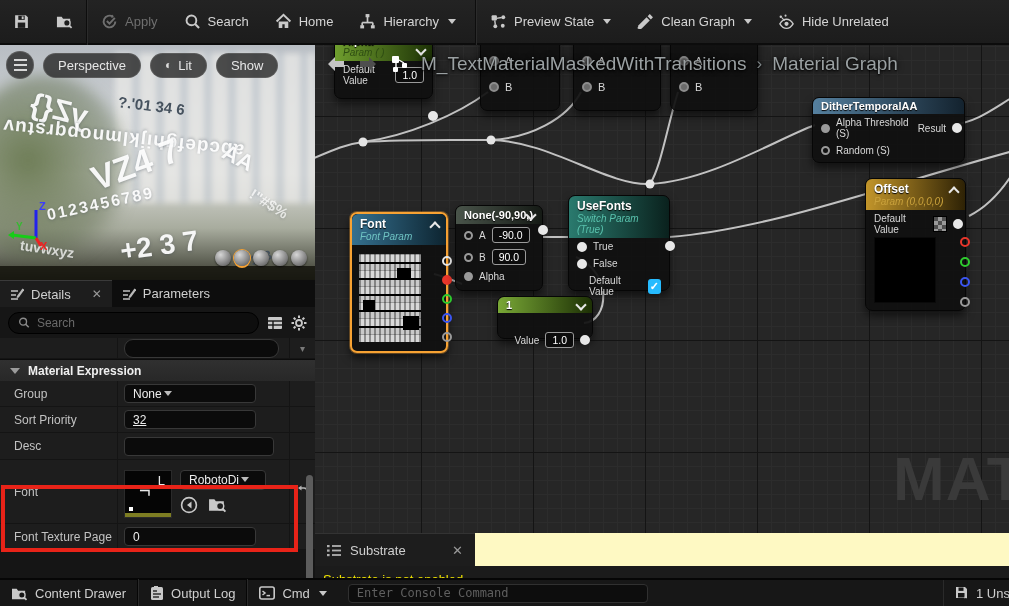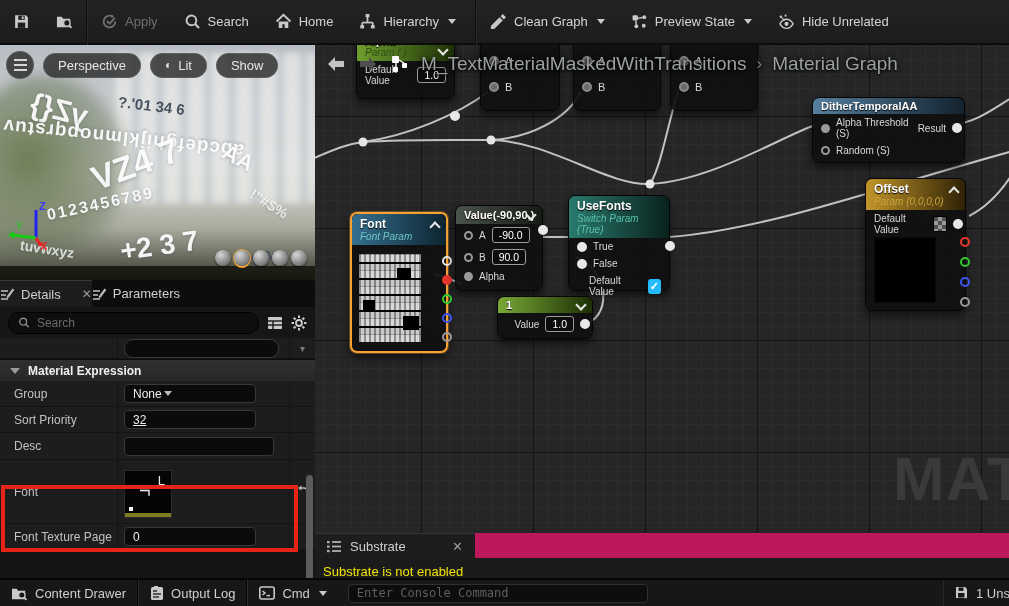--- a/index.html
+++ b/index.html
@@ -39,21 +39,21 @@
   .shape-row { position:absolute; right:8px; bottom:14px; display:flex; gap:3px; }
   .shape-btn { width:16px; height:16px; border-radius:50%;
                background:radial-gradient(circle at 35% 30%, #d6d6d6, #707070 75%);
                box-shadow:0 1px 2px rgba(0,0,0,.6); cursor:pointer; }
   .shape-btn.sel { box-shadow:0 0 0 1px #f7a233, 0 2px 0 #f7a233; }
   .gizmo { position:absolute; left:8px; bottom:28px; }
 
   
   .details { position:absolute; left:0; top:280px; width:315px; height:298px; background:#151515; overflow:hidden; }
   .dtabs { display:flex; height:27px; background:#0d0d0d; }
-  .dtab { display:flex; align-items:center; gap:7px; padding:0 0; font-size:13px; color:#cfcfcf; cursor:pointer; }
+  .dtab { display:flex; align-items:center; gap:7px; padding:0 10px; font-size:13px; color:#cfcfcf; cursor:pointer; }
   .dtab.active { background:#1d1d1d; border-top:1px solid #3a3a3a; }
   .dtab .x { color:#9a9a9a; font-size:12px; margin-left:14px; }
   .dsearch { height:31px; display:flex; align-items:center; gap:8px; padding:0 8px; background:#161616; }
   .sbox { flex:1; display:flex; align-items:center; gap:7px; background:#0e0e0e; border:1px solid #000;
           border-radius:13px; height:22px; padding:0 9px; }
   .sbox input { background:transparent; border:none; outline:none; color:#cfcfcf; font-size:12px; width:100%;
                 font-family:"Liberation Sans",sans-serif; }
   .sbox input::placeholder { color:#6a6a6a; }
   .sect { height:22px; background:linear-gradient(#303030,#282828); display:flex; align-items:center; gap:8px;
           padding:0 10px; font-weight:bold; font-size:12px; color:#efefef; border-top:1px solid #0c0c0c; }
@@ -115,21 +115,21 @@
   .atlas .hole { position:absolute; background:#000; }
   .chk { width:15px; height:15px; background:#26bbff; border-radius:3px; color:#fff; font-size:11px;
          display:flex; align-items:center; justify-content:center; font-weight:bold; }
   .checker { width:16px; height:16px; border:1px solid #000;
              background-image:linear-gradient(45deg,#9a9a9a 25%,transparent 25%,transparent 75%,#9a9a9a 75%),
                               linear-gradient(45deg,#9a9a9a 25%,#4f4f4f 25%,#4f4f4f 75%,#9a9a9a 75%);
              background-size:8px 8px; background-position:0 0,4px 4px; }
 
   
   .substrate { position:absolute; left:315px; top:533px; width:694px; height:45px; background:#1b1b1b; overflow:hidden; }
-  .subtabs { height:25px; background:#be185d; display:flex; }
+  .subtabs { height:33px; background:#fef9c3; display:flex; }
   .subtab { background:#1d1d1d; display:flex; align-items:center; gap:8px; padding:0 12px; font-size:13px;
             color:#cfcfcf; width:160px; cursor:pointer; border-top:1px solid #333; }
   .subtab .x { margin-left:auto; color:#9a9a9a; }
   .subwarn { color:#f0e400; font-size:13px; padding:6px 0 0 8px; }
 
   
   .statusbar { position:absolute; left:0; top:578px; width:1009px; height:28px; background:#171717;
                border-top:2px solid #060606; display:flex; align-items:center; color:#cfcfcf; font-size:13px; }
   .sbtn { display:flex; align-items:center; gap:7px; padding:0 11px; height:100%; cursor:pointer; white-space:nowrap; }
   .ssep { width:2px; height:28px; background:#060606; border-right:1px solid #2a2a2a; }
@@ -193,36 +193,36 @@
           <rect x="6.2" y="1" width="3.6" height="3" fill="#c9c9c9"></rect>
           <rect x="1.2" y="11.5" width="3.6" height="3" fill="#c9c9c9"></rect>
           <rect x="11.2" y="11.5" width="3.6" height="3" fill="#c9c9c9"></rect>
         </svg>
       <span>Hierarchy</span>
       <span class="caret"></span>
     </div>
     <div class="tsep" style="margin-left:6px;"></div>
     <div class="tbtn">
       <svg class="icon16" viewBox="0 0 16 16">
-          <path d="M1.5 11.5 9 4l3 3-7.5 7.5c-1.5 1-4 .5-4-.5z" fill="#c9c9c9"></path>
-          <path d="M10 3l2-2 3 3-2 2z" fill="#c9c9c9"></path>
-        </svg>
-      <span>Clean Graph</span>
-      <span class="caret"></span>
-    </div>
-    <div class="tbtn">
-      <svg class="icon16" viewBox="0 0 16 16">
           <rect x="1.5" y="2" width="5" height="5" rx="1" fill="#c9c9c9"></rect>
           <circle cx="12.5" cy="4" r="1.8" fill="#c9c9c9"></circle>
           <circle cx="5" cy="12.5" r="1.8" fill="#c9c9c9"></circle>
           <circle cx="12" cy="12" r="1.8" fill="#c9c9c9"></circle>
           <line x1="6" y1="5" x2="11" y2="4.2" stroke="#c9c9c9" stroke-width="1.3"></line>
           <line x1="4.5" y1="7" x2="5" y2="11" stroke="#c9c9c9" stroke-width="1.3"></line>
         </svg>
       <span>Preview State</span>
+      <span class="caret"></span>
+    </div>
+    <div class="tbtn">
+      <svg class="icon16" viewBox="0 0 16 16">
+          <path d="M1.5 11.5 9 4l3 3-7.5 7.5c-1.5 1-4 .5-4-.5z" fill="#c9c9c9"></path>
+          <path d="M10 3l2-2 3 3-2 2z" fill="#c9c9c9"></path>
+        </svg>
+      <span>Clean Graph</span>
       <span class="caret"></span>
     </div>
     <div class="tbtn">
       <svg class="icon16" viewBox="0 0 18 16">
           <circle cx="3" cy="3" r="1.3" fill="#c9c9c9"></circle>
           <circle cx="8" cy="1.8" r="1.1" fill="#c9c9c9"></circle>
           <line x1="4" y1="4" x2="7" y2="7" stroke="#c9c9c9" stroke-width="1.2"></line>
           <path d="M2 10.5c2-3.2 4.6-4.8 7-4.8s5 1.6 7 4.8c-2 3.2-4.6 4.8-7 4.8s-5-1.6-7-4.8z" fill="none" stroke="#c9c9c9" stroke-width="1.5"></path>
           <circle cx="9" cy="10.5" r="2.2" fill="#c9c9c9"></circle>
         </svg>
@@ -302,21 +302,21 @@
         <path d="M354 192 C 455 184, 566 142, 698 106"></path>
         <path d="M654 171 C 672 162, 686 147, 698 128"></path>
       </g>
       <g fill="#e4e4e4">
         <circle cx="48" cy="97" r="4.5"></circle>
           <circle cx="176" cy="95" r="4.5"></circle>
           <circle cx="335" cy="139" r="4.5"></circle>
       </g>
     </svg>
 
-    <div class="node" style="left:41px; top:-14px; width:99px; height:68px;">
+    <div class="node" style="left:19px; top:-14px; width:99px; height:68px;">
       <div class="nhead" style="background:linear-gradient(90deg,#6f9e2e,#1d3206);">
         <div class="t" style="font-size:11px;">Alpha</div>
         <div class="st" style="color:#274% ;color:#2e4d12;">Param ( )</div>
         <span class="chev down" style="top:14px;"></span>
       </div>
       <div class="nrow" style="font-size:10px;">
         <span>Default Value</span>
         <span class="vbox">1.0</span>
         <span class="pin f outpin" style="top:50px;"></span>
       </div>
@@ -404,21 +404,21 @@
         <span class="pin"></span>
         <span class="pin red f"></span>
         <span class="pin grn"></span>
         <span class="pin blu"></span>
         <span class="pin gry"></span>
       </div>
     </div>
 
     <div class="node" style="left:140px; top:160px; width:88px; height:86px;">
       <div class="nhead" style="background:linear-gradient(90deg,#49544a,#151a15); padding:3px 8px;">
-        <span class="t" style="font-size:11px;">Value(-90,90,)</span>
+        <span class="t" style="font-size:11px;">None(-90,90,)</span>
         <span class="chev down" style="top:5px;"></span>
       </div>
       <div class="nrow" style="font-size:10px;">
         <span class="pin gry" style="width:9px;height:9px;"></span>
         <span>A</span>
         <span class="vbox">-90.0</span>
         <span class="pin f outpin" style="top:1px;"></span>
       </div>
       <div class="nrow" style="font-size:10px;">
         <span class="pin gry" style="width:9px;height:9px;"></span>
@@ -449,21 +449,21 @@
         <span>Default Value</span>
         <span class="chk">✓</span>
       </div>
     </div>
 
     <div class="node" style="left:182px; top:251px; width:96px; height:43px;">
       <div class="nhead" style="background:linear-gradient(90deg,#79a836,#1d3005); padding:2px 8px;">
         <span class="t" style="font-size:11px;">1</span>
         <span class="chev down" style="top:4px;"></span>
       </div>
-      <div class="nrow" style="font-size:10px; justify-content:flex-end; padding-right:2px;">
+      <div class="nrow" style="font-size:10px; justify-content:flex-end; padding-right:2px;margin-top:16px;">
         <span>Value</span>
         <span class="vbox">1.0</span>
         <span class="pin f"></span>
       </div>
     </div>
 
     <div class="crumbbar">
       <svg width="22" height="18" viewBox="0 0 22 18">
           <path d="M10 2 3 9l7 7v-4h9V6h-9z" fill="#c4c4c4"></path>
         </svg>
@@ -574,20 +574,37 @@
 
 
     <div class="drow" style="height:64px;">
       <div class="lbl">Font</div>
       <div class="dval" style="gap:8px; align-items:flex-start; padding-top:7px;">
         <div style="width:48px; height:48px; background:#050505; border:1px solid #2a2a2a; position:relative; color:#e8e8e8;">
           <span style="position:absolute; left:14px; top:8px; font-size:20px;">¬</span>
           <span style="position:absolute; right:6px; top:2px; font-size:13px;">L</span>
           <span style="position:absolute; left:4px; bottom:6px; width:4px; height:4px; background:#fff;"></span>
           <div style="position:absolute; left:0; bottom:0; width:100%; height:4px; background:#7d7d22;"></div>
+        </div>
+        <div style="display:flex; flex-direction:column; gap:6px;">
+          <div class="ibox dd" style="width:86px; height:20px;">
+            <span>RobotoDi</span>
+            <span class="caret" style="border-top-color:#bbb;"></span>
+          </div>
+          <div style="display:flex; gap:10px; align-items:center;">
+            <svg width="18" height="18" viewBox="0 0 18 18">
+                <circle cx="9" cy="9" r="7.4" fill="none" stroke="#c9c9c9" stroke-width="1.6"></circle>
+                <path d="M11.5 5.5 7 9l4.5 3.5z" fill="#c9c9c9"></path>
+              </svg>
+            <svg width="19" height="17" viewBox="0 0 18 16">
+                <path d="M1 3h5l1.5 2H15v9H1z" fill="#c9c9c9"></path>
+                <circle cx="11.5" cy="9.5" r="3.4" fill="#1d1d1d" stroke="#c9c9c9" stroke-width="1.4"></circle>
+                <line x1="13.8" y1="12" x2="16.5" y2="14.8" stroke="#c9c9c9" stroke-width="1.8"></line>
+              </svg>
+          </div>
         </div>
       </div>
       <div class="rst-col">
         <svg width="14" height="14" viewBox="0 0 14 14">
             <path d="M11 12V6a3 3 0 0 0-3-3H3" fill="none" stroke="#b5b5b5" stroke-width="1.7"></path>
             <path d="M5.5 0.5 2 3l3.5 2.5z" fill="#b5b5b5"></path>
           </svg>
       </div>
     </div>
 

